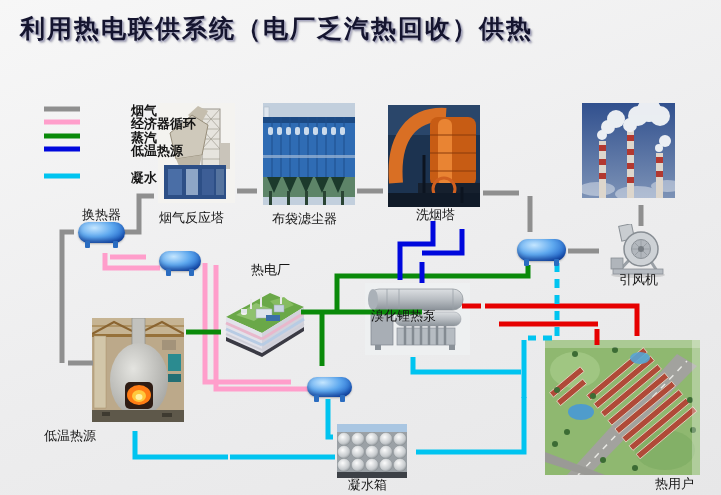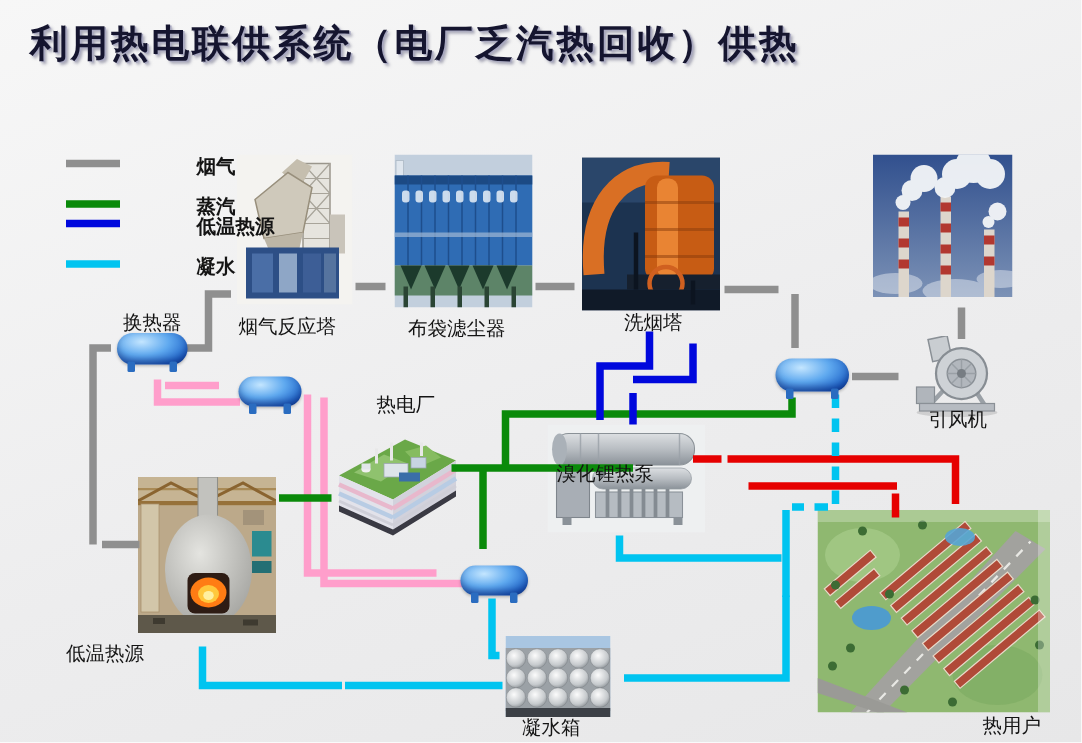--- a/index.html
+++ b/index.html
@@ -31,20 +31,26 @@
 <div class="stage">
 
   <div class="title">利用热电联供系统（电厂乏汽热回收）供热</div>
 
   <div class="lrow" style="top:102px">
     <svg width="52" height="14">
         <line x1="2" y1="7" x2="38" y2="7" stroke="#8f8f8f" stroke-width="5" marker-end="url(#mGray)"></line>
       </svg>
     <span>烟气</span>
   </div>
+  <div class="lrow" style="top:115px">
+    <svg width="52" height="14">
+        <line x1="2" y1="7" x2="38" y2="7" stroke="#ff9ecb" stroke-width="5" marker-end="url(#mPink)"></line>
+      </svg>
+    <span>经济器循环</span>
+  </div>
   <div class="lrow" style="top:129px">
     <svg width="52" height="14">
         <line x1="2" y1="7" x2="38" y2="7" stroke="#0a8a0a" stroke-width="5" marker-end="url(#mGreen)"></line>
       </svg>
     <span>蒸汽</span>
   </div>
   <div class="lrow" style="top:142px">
     <svg width="52" height="14">
         <line x1="2" y1="7" x2="38" y2="7" stroke="#0008dd" stroke-width="5" marker-end="url(#mBlue)"></line>
       </svg>

